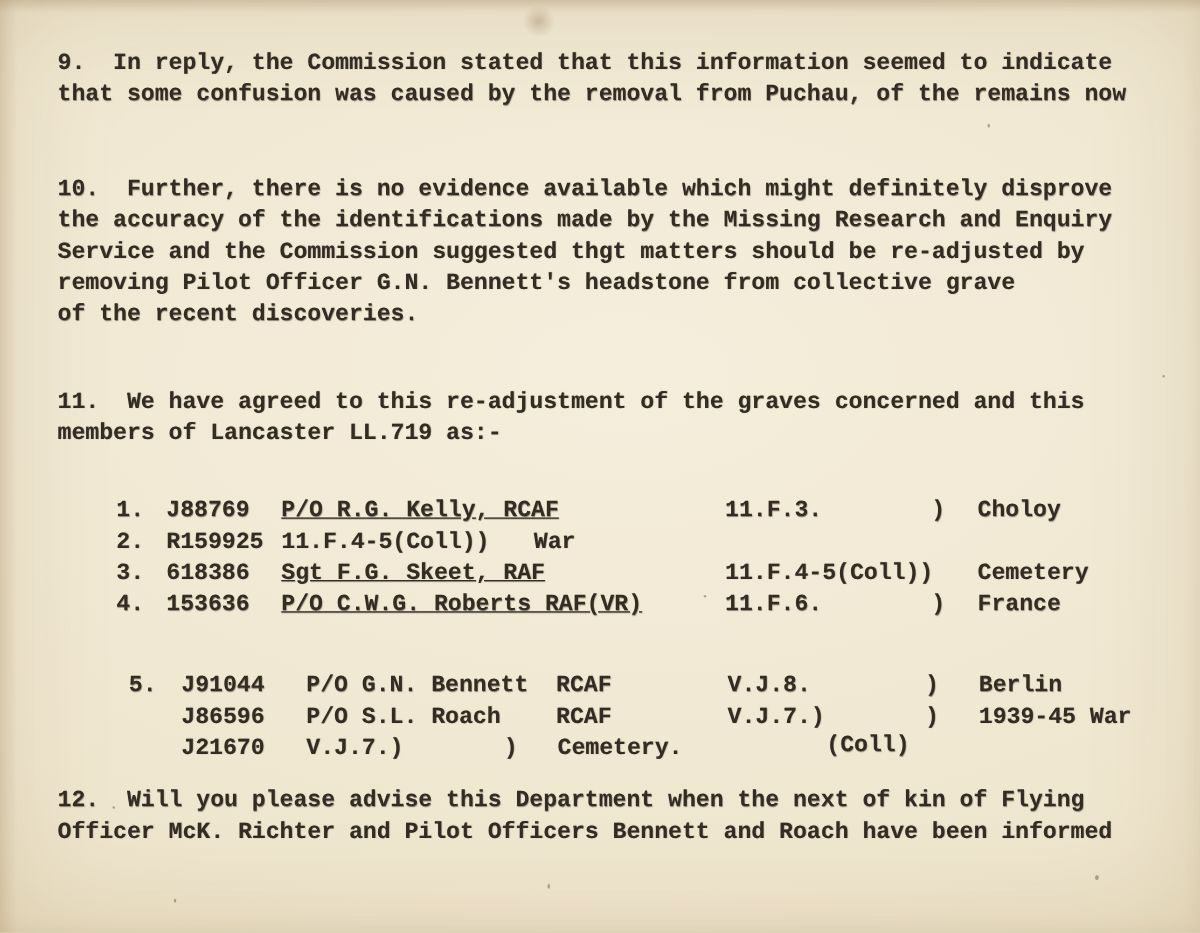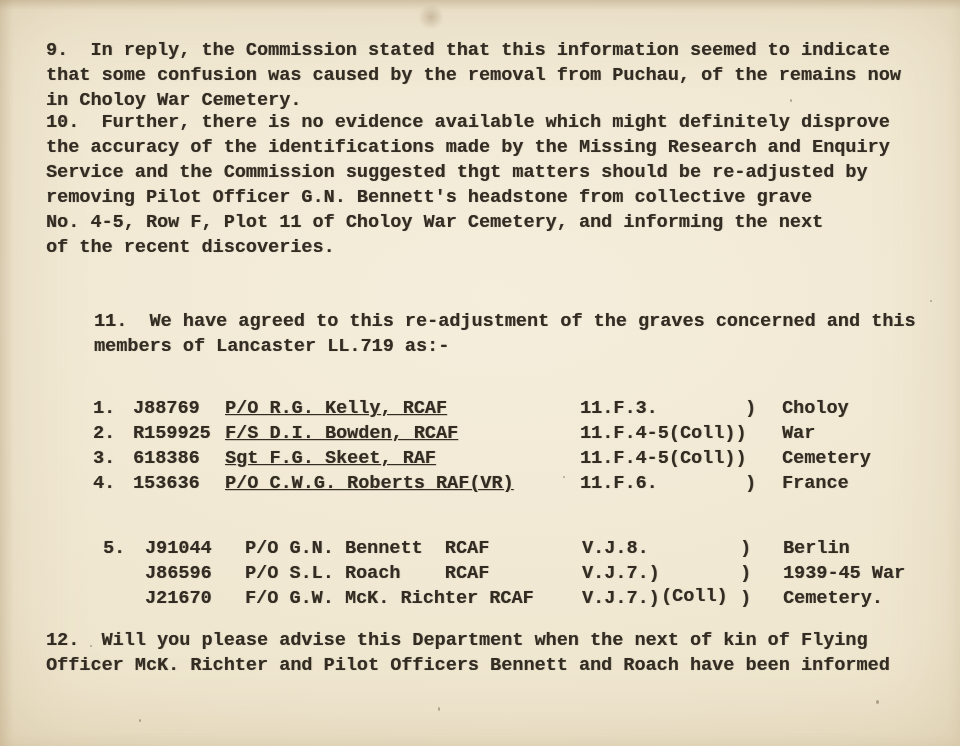--- a/index.html
+++ b/index.html
@@ -37,50 +37,47 @@
   .smudge{position:absolute;border-radius:50%;background:radial-gradient(circle,rgba(140,115,80,0.35) 0%,rgba(140,115,80,0.0) 70%);}
 </style>
 </head>
 <body>
 
 <div class="paper">
 
   <div class="para" style="top:38px;">
     <div class="line">9.  In reply, the Commission stated that this information seemed to indicate</div>
     <div class="line">that some confusion was caused by the removal from Puchau, of the remains now</div>
-    <div class="line">in Choloy War Cemetery.</div>
   </div>
 
-  <div class="para" style="top:110px;">
+  <div class="para" style="top:139px;">
     <div class="line">10.  Further, there is no evidence available which might definitely disprove</div>
     <div class="line">the accuracy of the identifications made by the Missing Research and Enquiry</div>
     <div class="line">Service and the Commission suggested thgt matters should be re-adjusted by</div>
     <div class="line">removing Pilot Officer G.N. Bennett's headstone from collective grave</div>
-    <div class="line">No. 4-5, Row F, Plot 11 of Choloy War Cemetery, and informing the next</div>
     <div class="line">of the recent discoveries.</div>
   </div>
 
-  <div class="para" style="top:309px;margin-left:48px;">
+  <div class="para" style="top:309px;">
     <div class="line">11.  We have agreed to this re-adjustment of the graves concerned and this</div>
     <div class="line">members of Lancaster LL.719 as:-</div>
   </div>
 
   <div class="tgroup g1" style="top:396px;">
     <div class="trow">
       <span class="c-num">1.</span>
       <span class="c-svc">J88769</span>
       <span class="c-name">P/O R.G. Kelly, RCAF</span>
       <span class="c-grave">11.F.3.</span>
       <span class="c-br">)</span>
       <span class="c-cem">Choloy</span>
     </div>
     <div class="trow">
       <span class="c-num">2.</span>
       <span class="c-svc">R159925</span>
-      <span class="c-name">F/S D.I. Bowden, RCAF</span>
       <span class="c-grave">11.F.4-5(Coll))</span>
       <span class="c-br"></span>
       <span class="c-cem">War</span>
     </div>
     <div class="trow">
       <span class="c-num">3.</span>
       <span class="c-svc">618386</span>
       <span class="c-name">Sgt F.G. Skeet, RAF</span>
       <span class="c-grave">11.F.4-5(Coll))</span>
       <span class="c-br"></span>
@@ -109,21 +106,20 @@
       <span class="c-num"></span>
       <span class="c-svc">J86596</span>
       <span class="c-name">P/O S.L. Roach    RCAF</span>
       <span class="c-grave">V.J.7.)</span>
       <span class="c-br">)</span>
       <span class="c-cem">1939-45 War</span>
     </div>
     <div class="trow">
       <span class="c-num"></span>
       <span class="c-svc">J21670</span>
-      <span class="c-name">F/O G.W. McK. Richter RCAF</span>
       <span class="c-grave">V.J.7.)</span>
       <span class="c-br">)</span>
       <span class="c-cem">Cemetery.</span>
     </div>
     <span class="coll-note">(Coll)</span>
   </div>
 
   <div class="para" style="top:628px;">
     <div class="line">12.  Will you please advise this Department when the next of kin of Flying</div>
     <div class="line">Officer McK. Richter and Pilot Officers Bennett and Roach have been informed</div>

